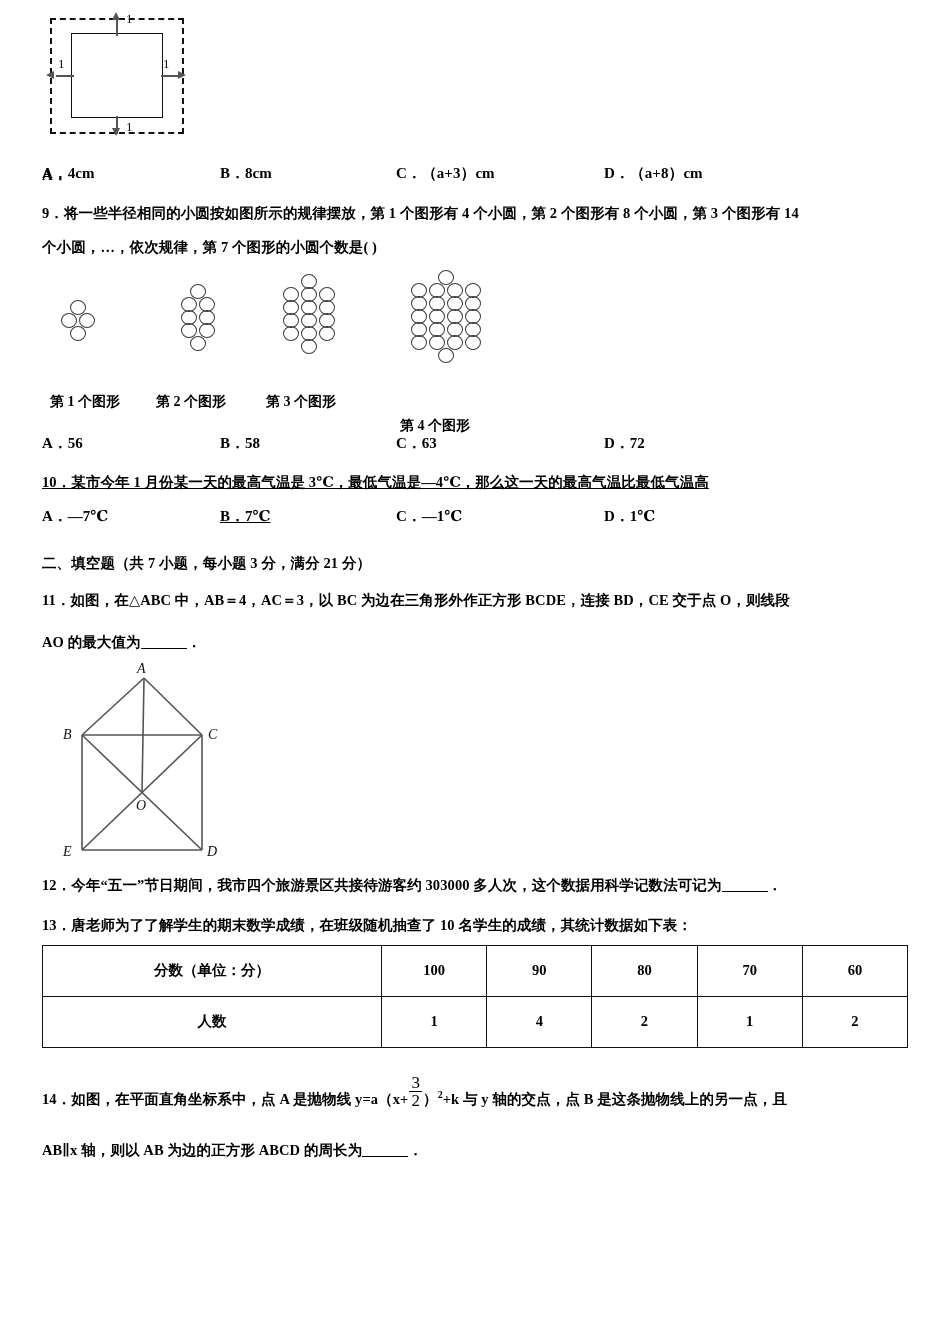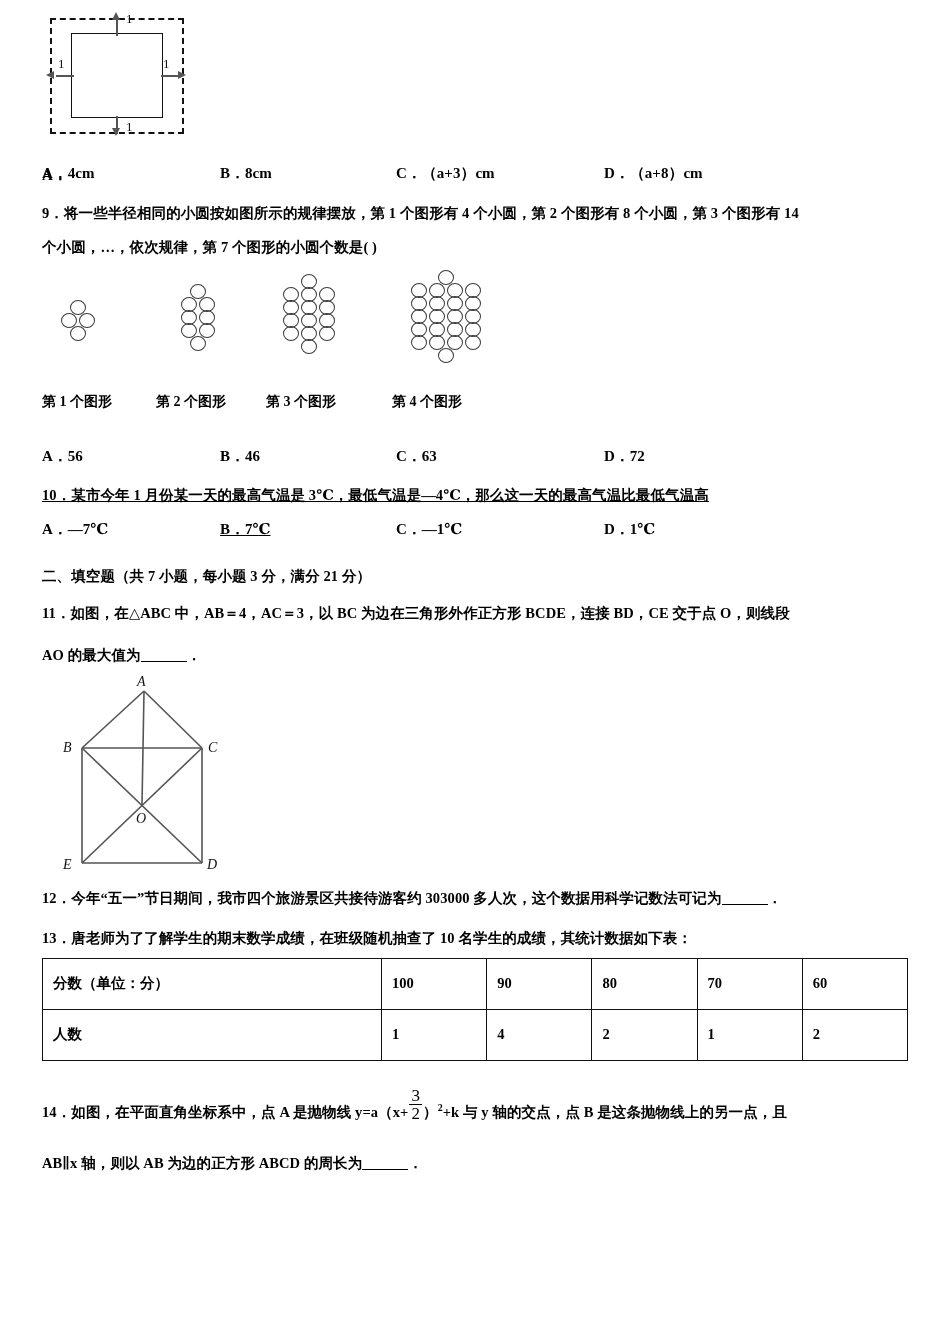--- a/index.html
+++ b/index.html
@@ -129,20 +129,21 @@
     margin-top: 8px;
     table-layout: fixed;
   }
   table.stat td {
     border: 1.5px solid #111;
     height: 42px;
     padding: 4px 10px;
     font-size: 14.5px;
     font-weight: bold;
     vertical-align: middle;
+    text-align: center;
   }
   td.cat-col { width: 318px; }
 
   
   .frac {
     display: inline-block;
     vertical-align: -0.45em;
     text-align: center;
     font-size: 13px;
     font-weight: normal;
@@ -304,32 +305,32 @@
             <span class="cir"></span>
             <span class="cir"></span>
           </div>
         <div class="crow">
             <span class="cir"></span>
           </div>
       </div>
     </div>
 
     <div class="fig-caps" style="margin-top:10px;">
-      <div class="fig-cap" style="left:0px;">第 1 个图形</div>
+      <div class="fig-cap" style="left:8px;">第 1 个图形</div>
       <div class="fig-cap" style="left:114px;">第 2 个图形</div>
       <div class="fig-cap" style="left:224px;">第 3 个图形</div>
-      <div class="fig-cap" style="left:350px;">第 4 个图形</div>
-    </div>
-
-    <div class="opts" style="margin-top:30px;">
+      <div class="fig-cap" style="left:358px;margin-top:24px;">第 4 个图形</div>
+    </div>
+
+    <div class="opts" style="margin-top:17px;">
       <div class="opt" style="width:178px;">
         <span>A．</span><span>56</span>
       </div>
       <div class="opt" style="width:176px;">
-        <span>B．</span><span>46</span>
+        <span>B．</span><span>58</span>
       </div>
       <div class="opt" style="width:208px;">
         <span>C．</span><span>63</span>
       </div>
       <div class="opt">
         <span>D．</span><span>72</span>
       </div>
     </div>
 
     <div class="qline" style="margin-top:18px;text-decoration:underline;">10．某市今年 1 月份某一天的最高气温是 3℃，最低气温是—4℃，那么这一天的最高气温比最低气温高</div>

